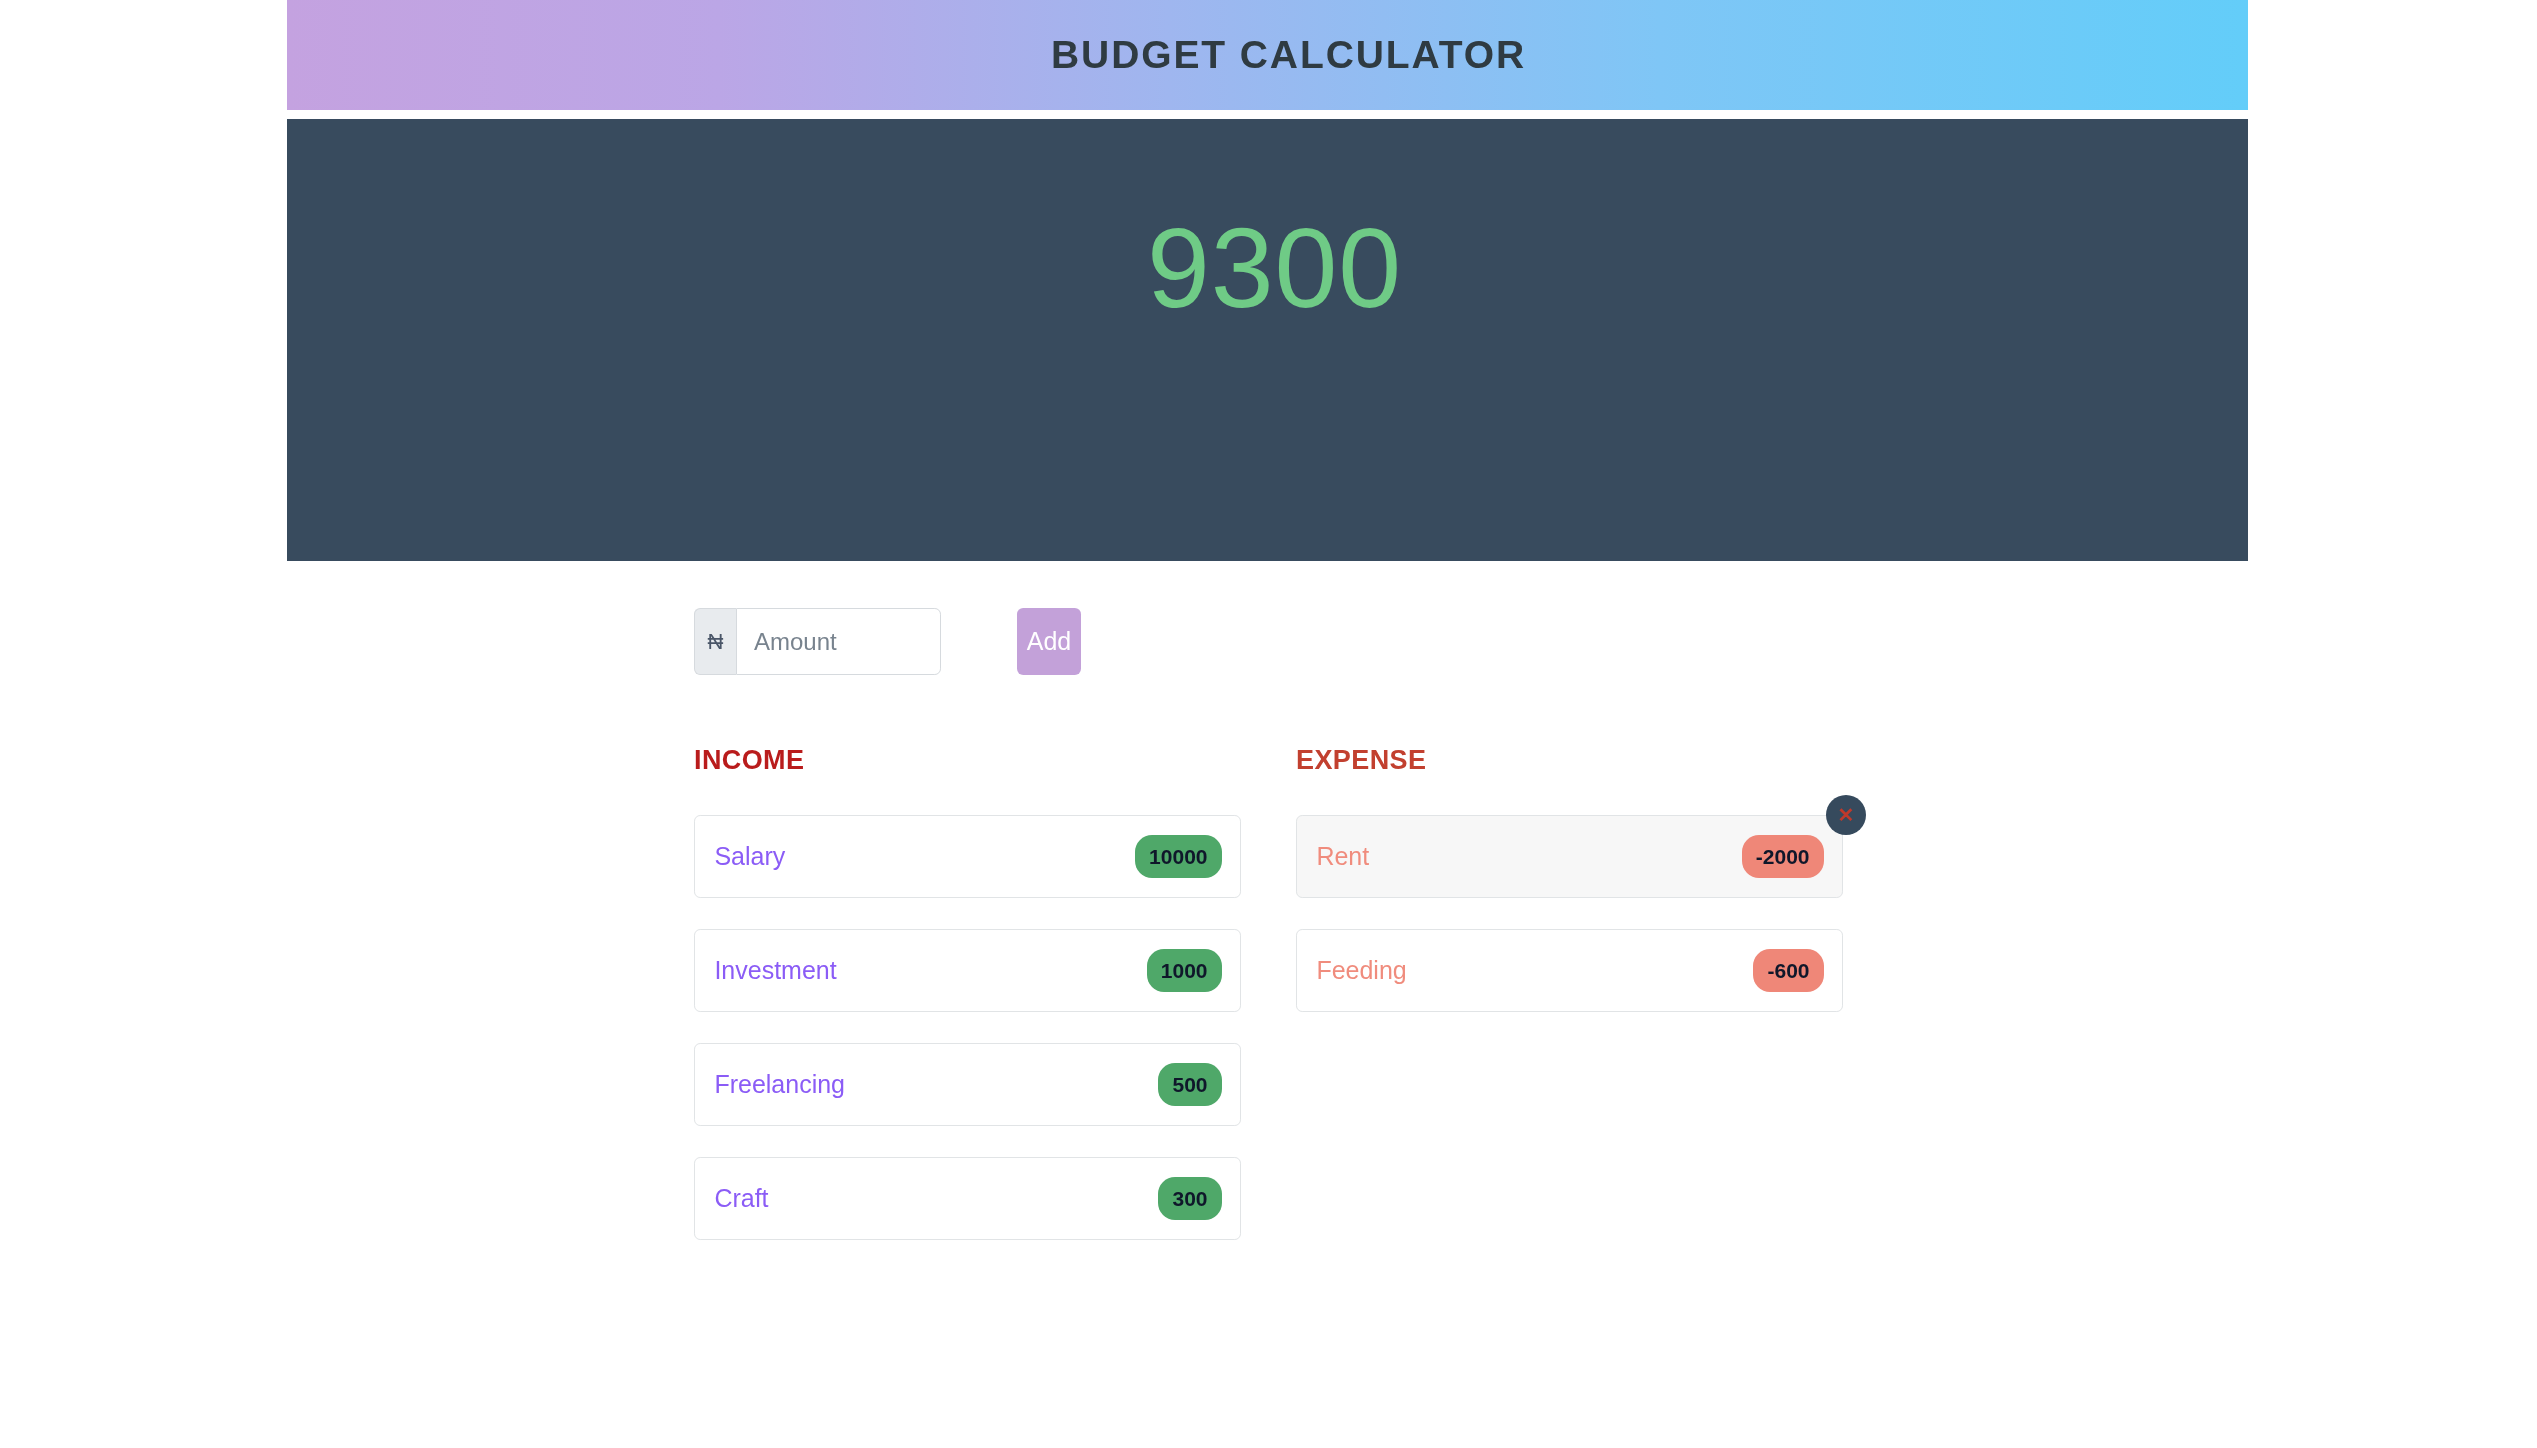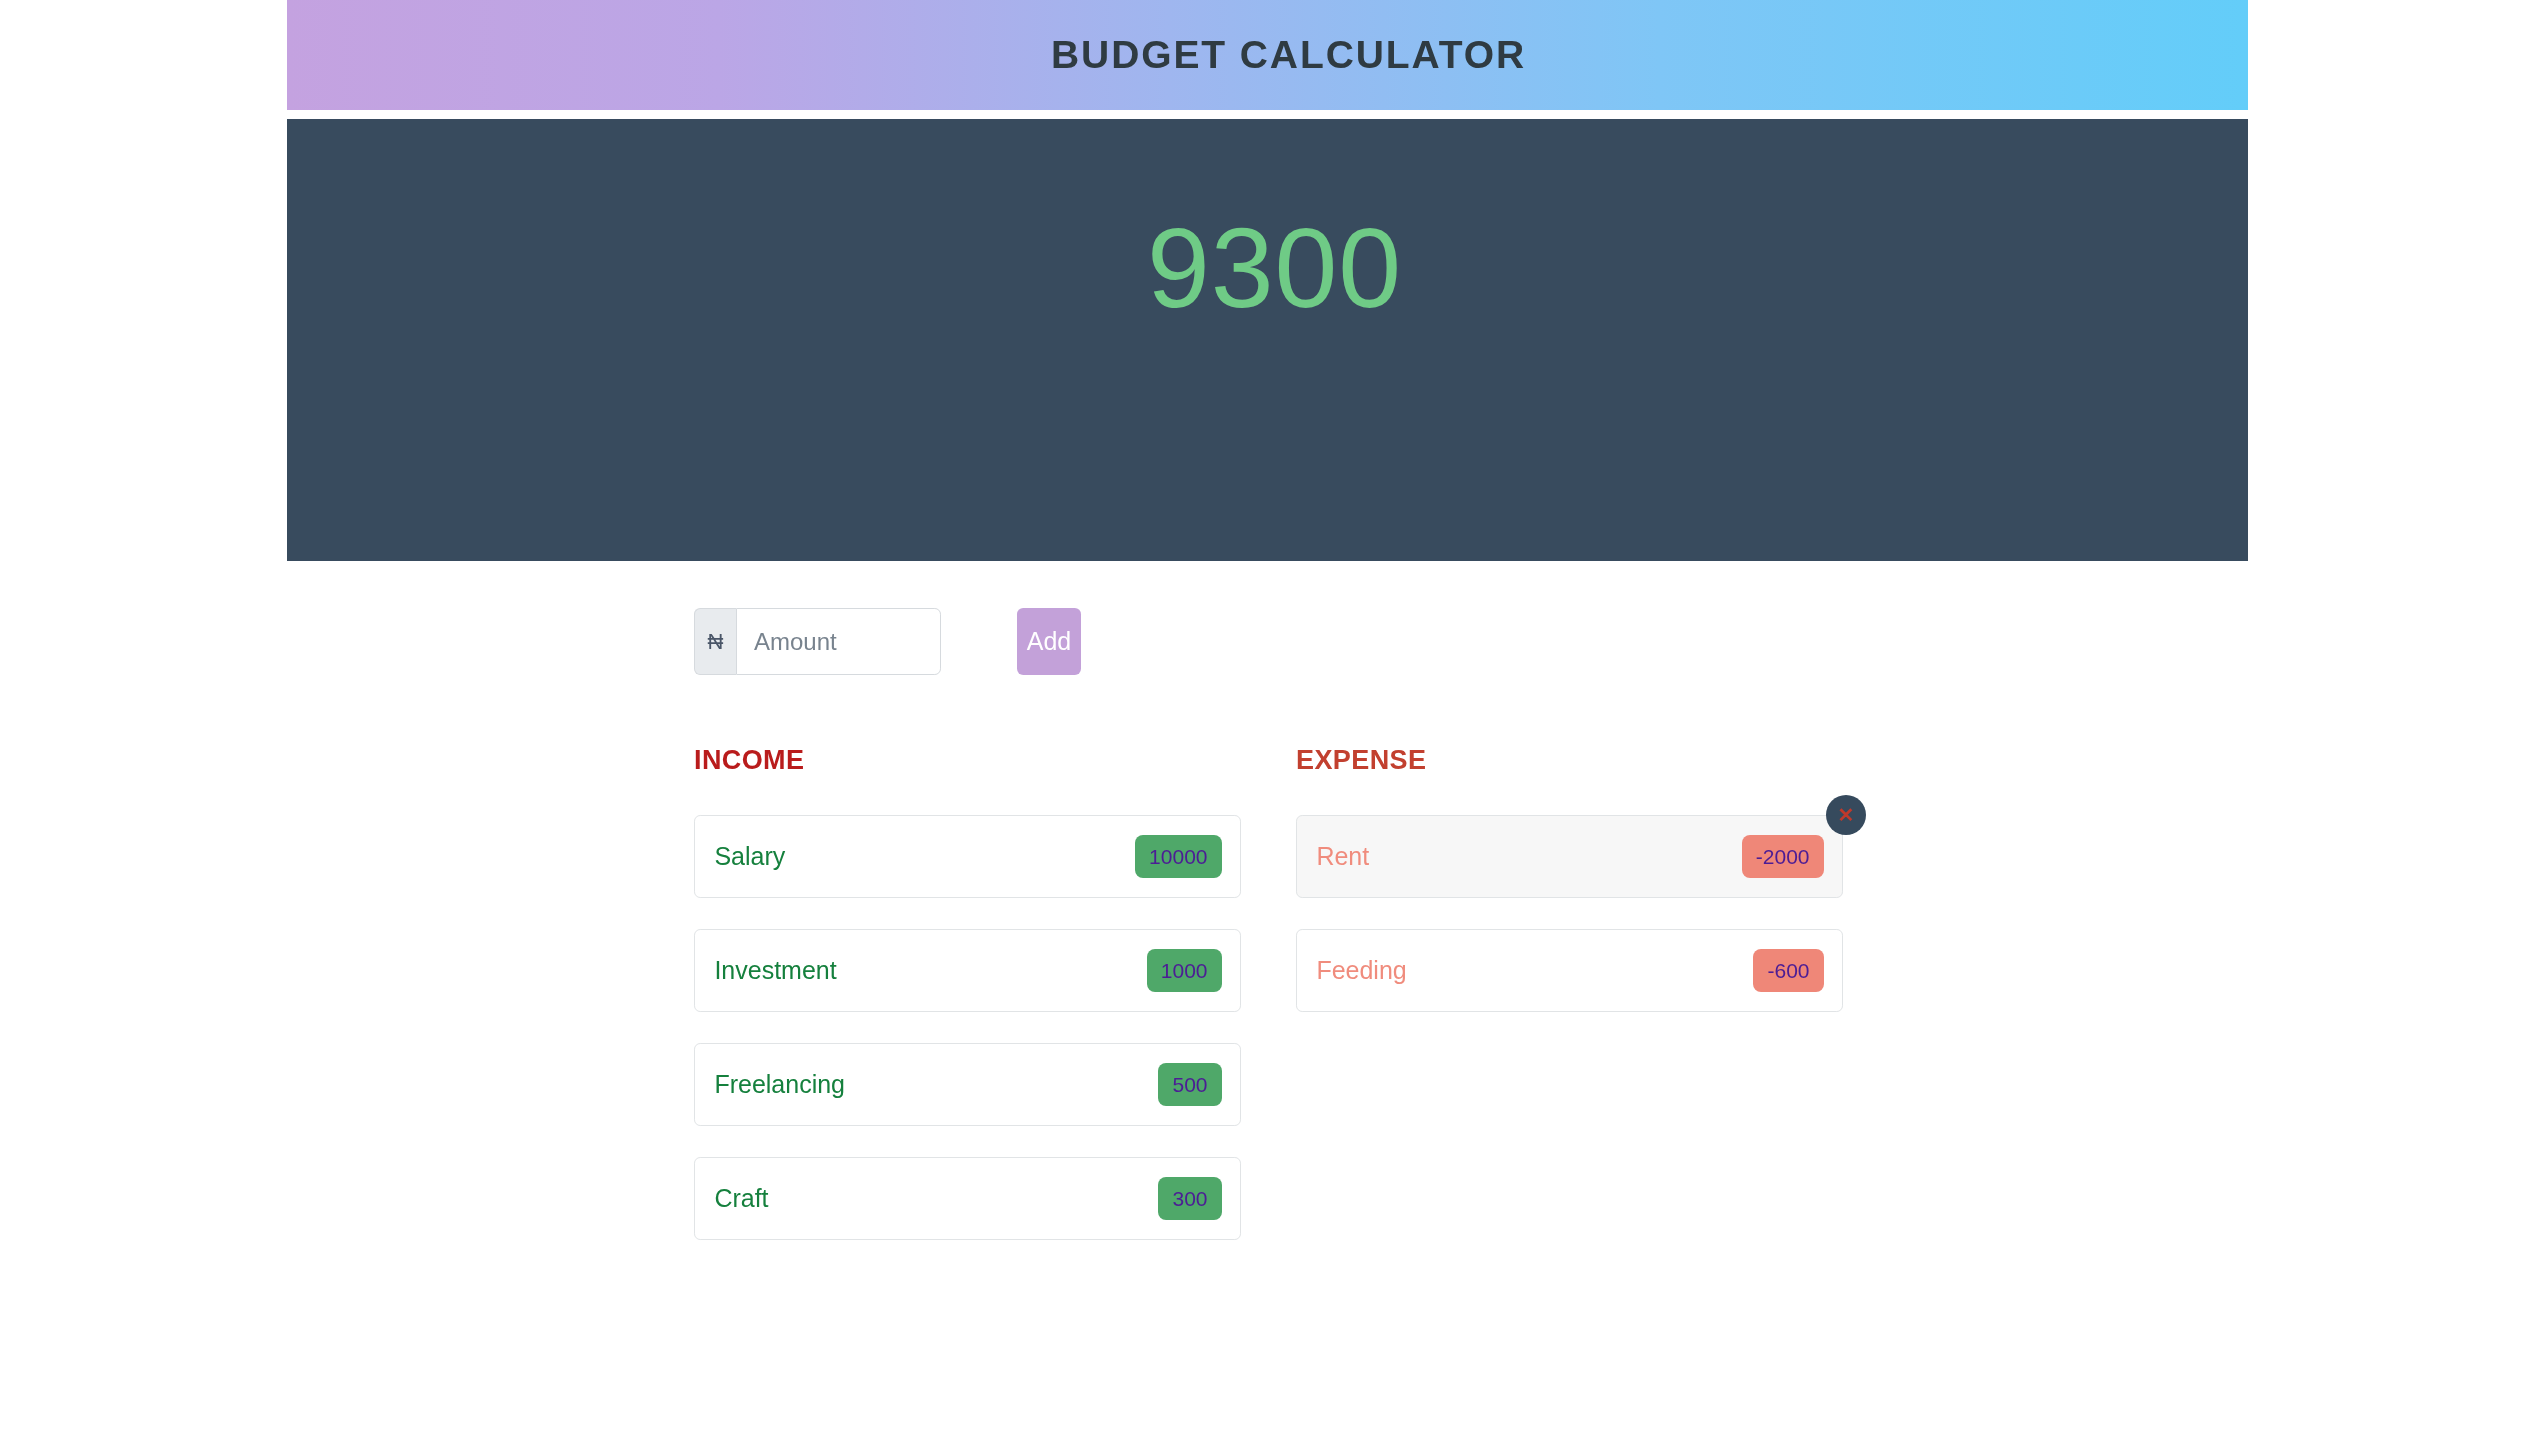--- a/index.html
+++ b/index.html
@@ -181,28 +181,28 @@
     justify-content: space-between;
     padding: 0 18.5px 0 19.4px;
     margin-bottom: 31px;
   }
   .budget-item.hovered { background: #f7f7f7; }
 
   .item-label {
     font-size: 25px;
     font-family: "Liberation Sans", sans-serif;
   }
-  .income .item-label { color: #15803d; }
+  .income .item-label { color: #8b5cf6; }
   .expense .item-label { color: #f08c7d; }
 
   .item-badge {
     font-size: 21px;
-    font-weight: normal;
-    color: #4c1d95;
-    border-radius: 8px;
+    font-weight: bold;
+    color: #0f172a;
+    border-radius: 17px;
     padding: 10.6px 14px;
     line-height: 1;
     font-family: "Liberation Sans", sans-serif;
   }
   .income .item-badge { background: #4fa869; }
   .expense .item-badge { background: #ef8778; }
 
   .delete-button {
     position: absolute;
     top: -21px;

